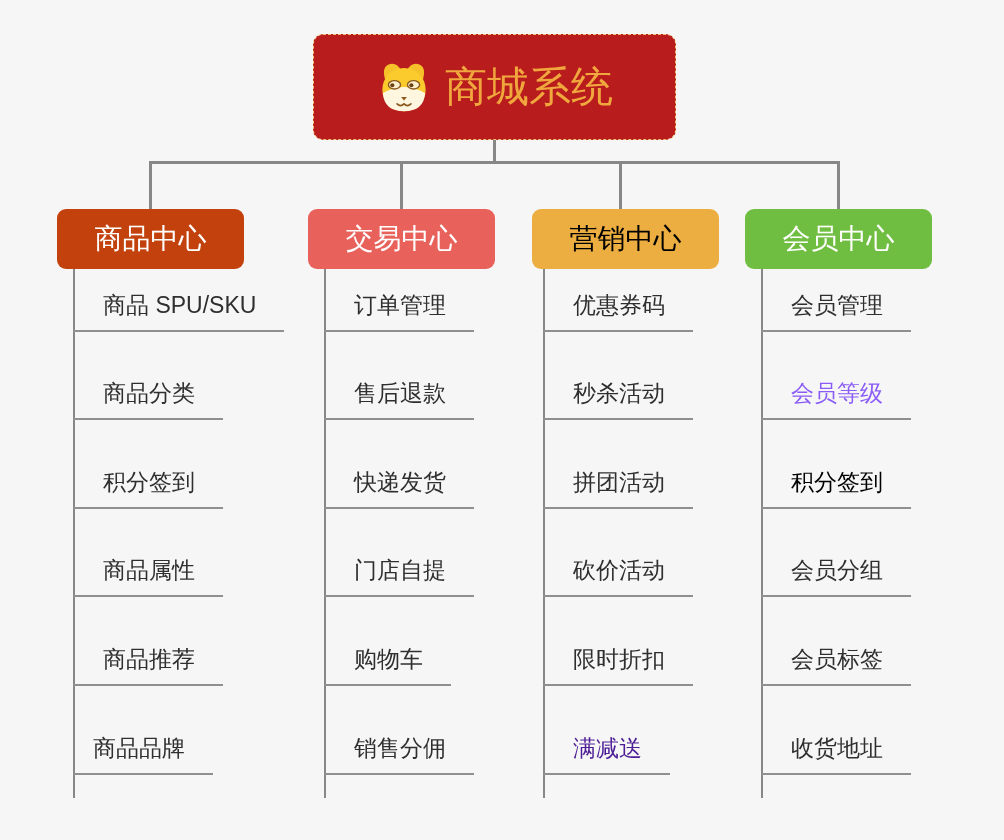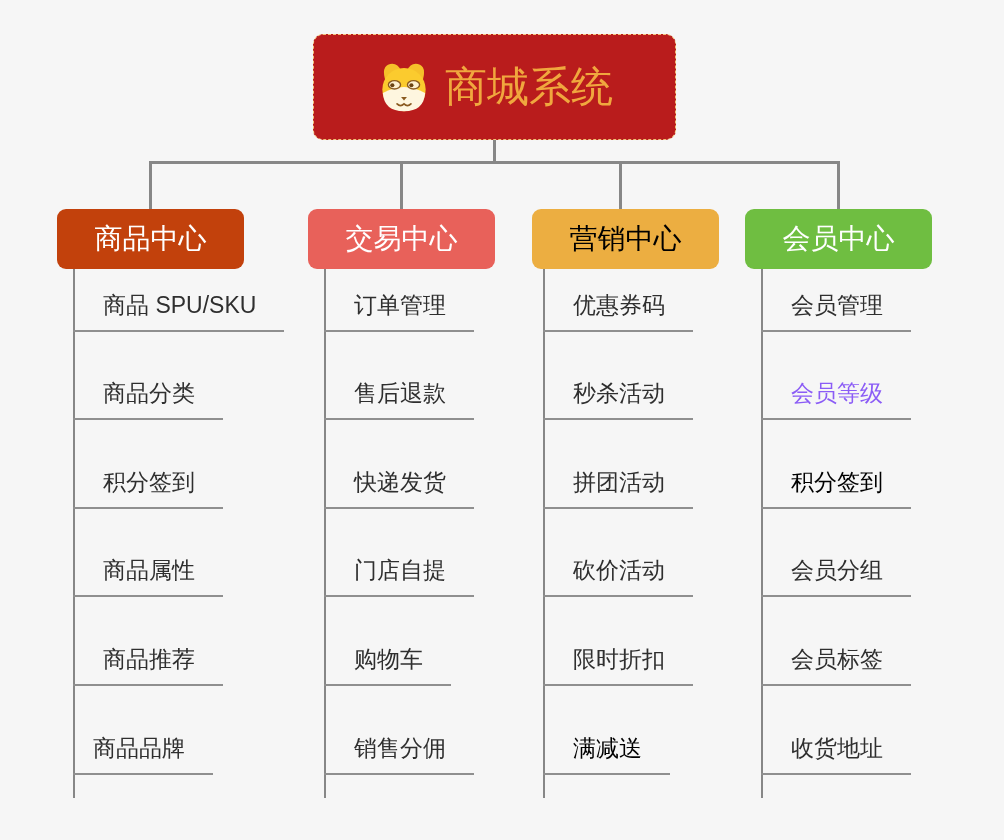--- a/index.html
+++ b/index.html
@@ -171,21 +171,21 @@
         <div class="leaf-row">
           <span class="leaf" style="color: rgb(47, 47, 47);">拼团活动</span>
         </div>
         <div class="leaf-row">
           <span class="leaf" style="color: rgb(47, 47, 47);">砍价活动</span>
         </div>
         <div class="leaf-row">
           <span class="leaf" style="color: rgb(47, 47, 47);">限时折扣</span>
         </div>
         <div class="leaf-row">
-          <span class="leaf" style="color: #000000;">满减送</span>
+          <span class="leaf" style="color: #4c1d95;">满减送</span>
         </div>
       </div>
   </div>
 
   <div>
     <div class="branch-header" style="left: 745px; background: rgb(111, 190, 65); color: rgb(255, 255, 255);">会员中心</div>
     <div class="trunk line" style="left: 761px; background: rgb(135, 135, 135);"></div>
     <div class="leaves" style="left: 761px;">
         <div class="leaf-row">
           <span class="leaf" style="color: rgb(47, 47, 47);">会员管理</span>

